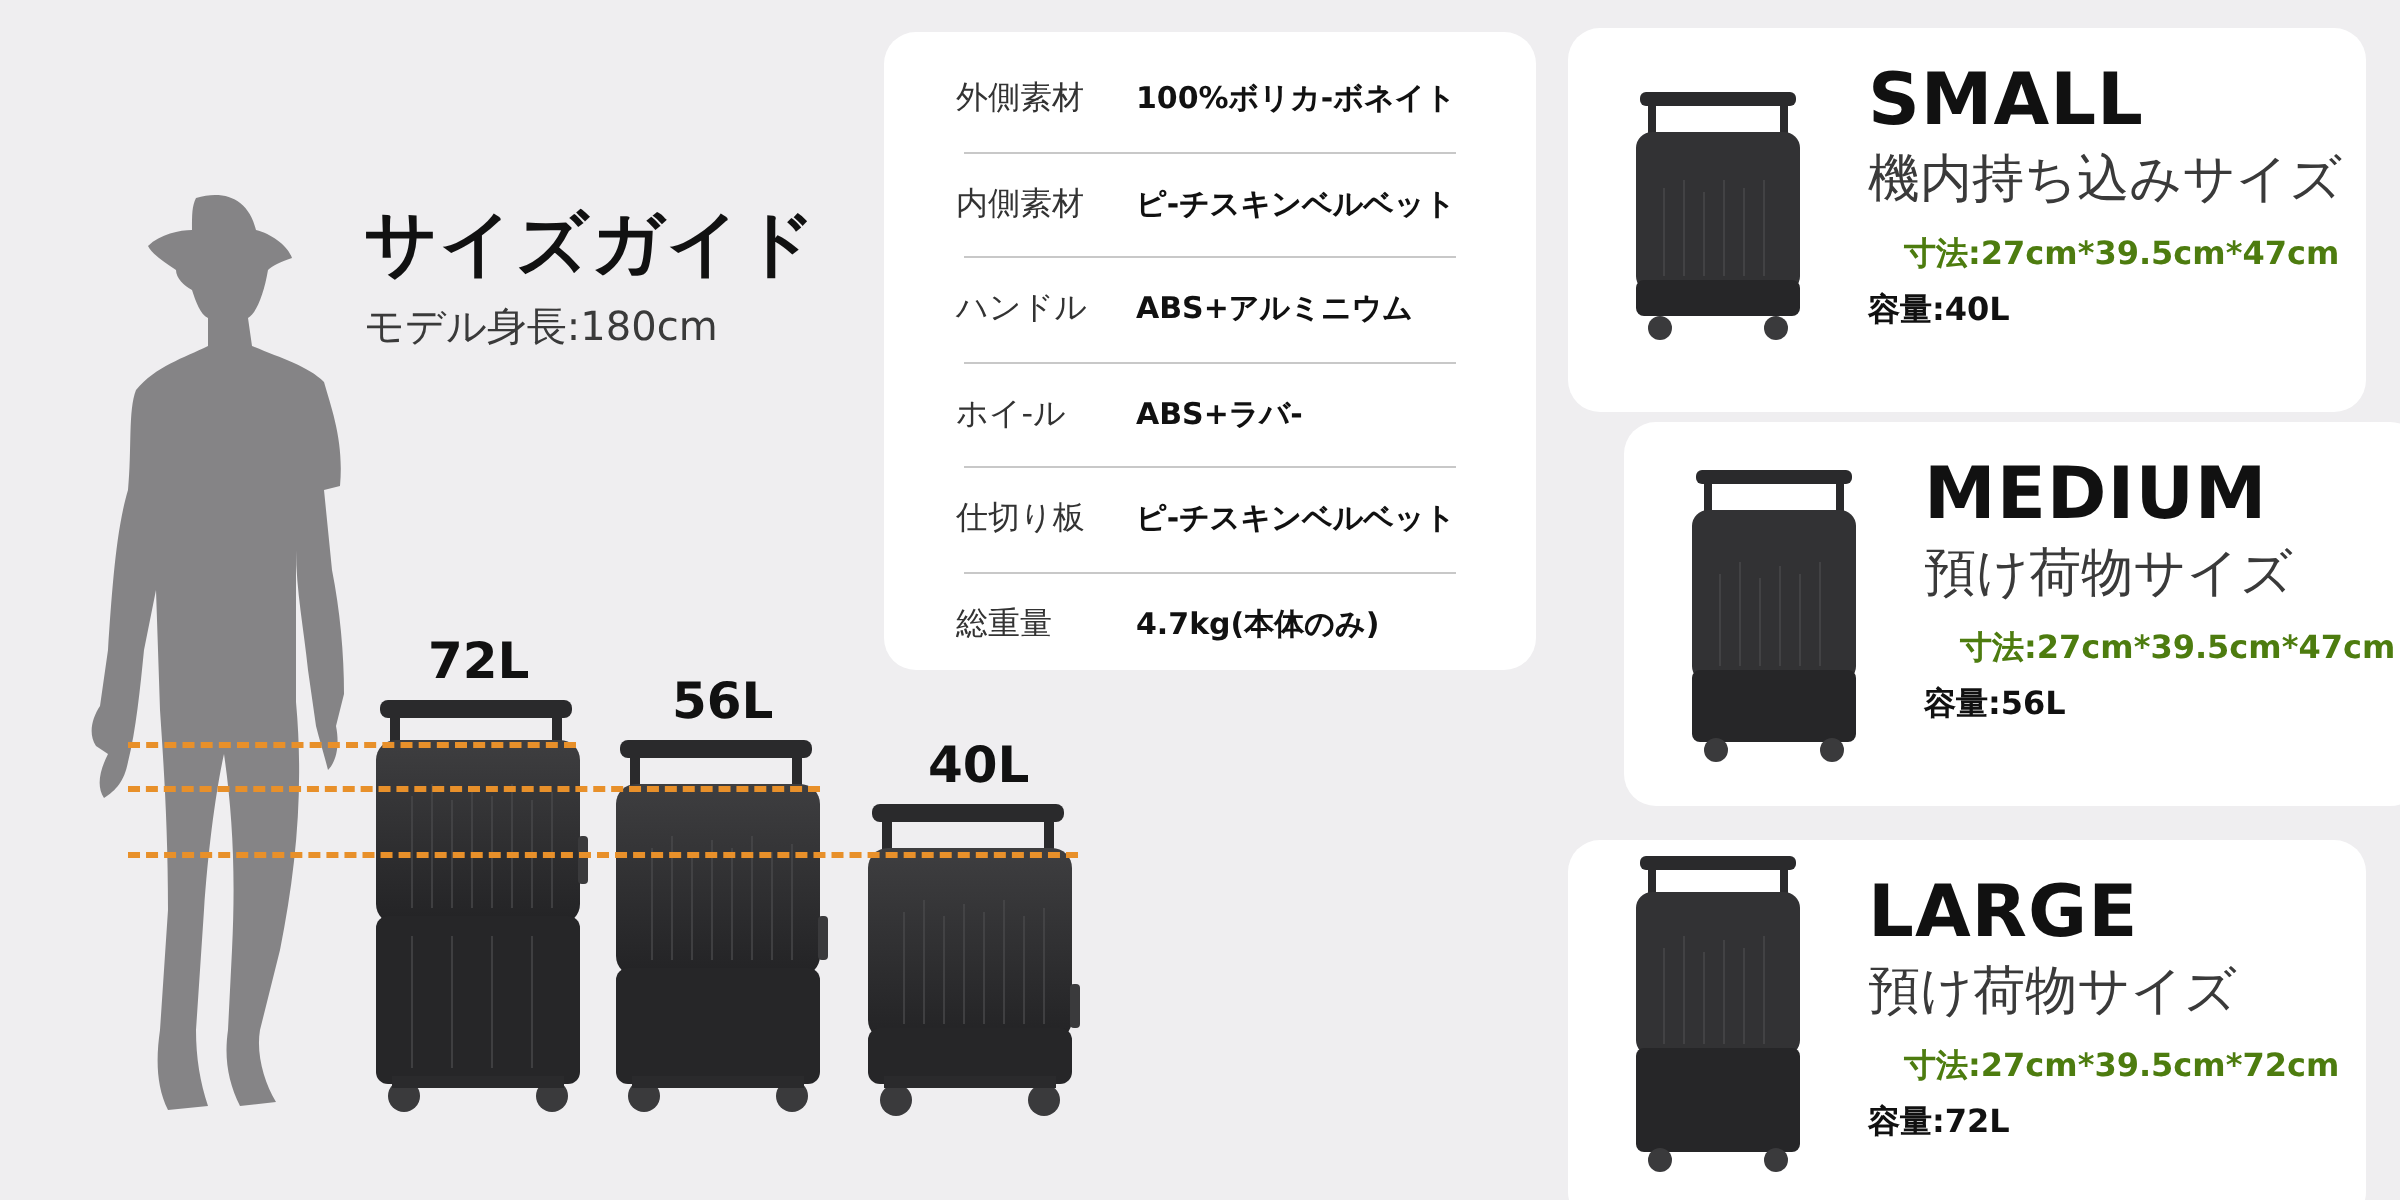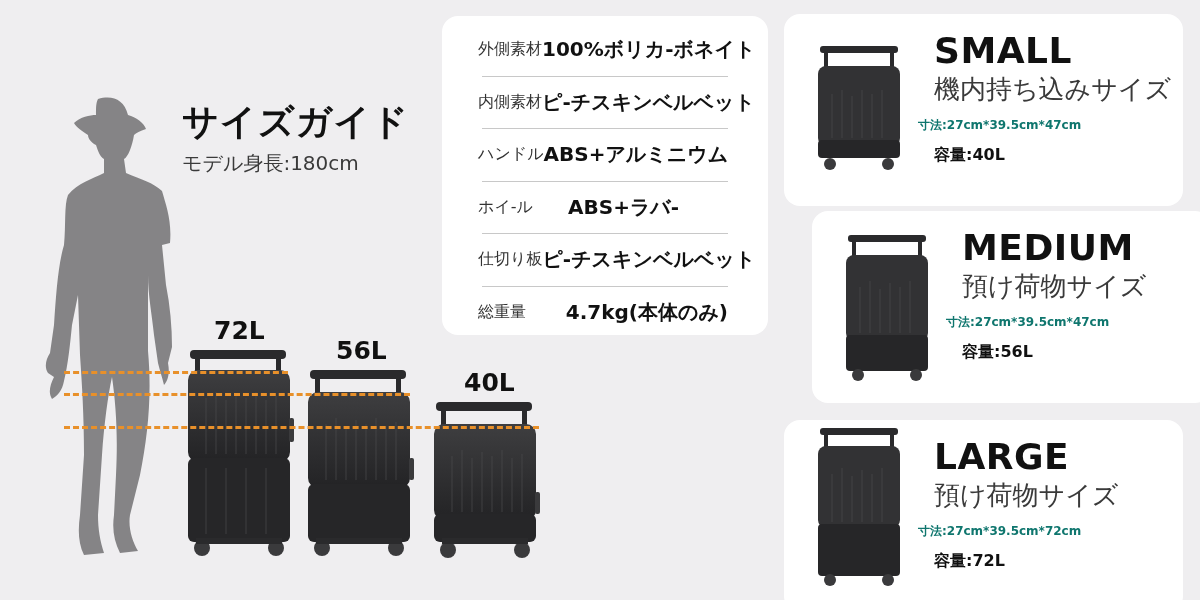--- a/index.html
+++ b/index.html
@@ -48,41 +48,41 @@
     height: 52.5px;
     border-bottom: 1.5px solid #c8c8c8;
     margin: 0 20px;
     white-space: nowrap;
   }
   .spec-row:last-child { border-bottom: none; }
   .spec-key {
     width: 90px; font-size: 16px; color: #333; margin-left: -4px;
   }
   .spec-val {
-    font-size: 20px; font-weight: bold; color: #111;
+    font-size: 15px; font-weight: bold; color: #111;
   }
 
   
   .size-card {
     left: 784px; width: 399px; height: 192px;
     background: #fff; border-radius: 16px;
   }
   .size-card .thumb { position: absolute; left: 30px; top: 20px; }
   .size-name {
     position: absolute; left: 150px; top: 16px;
     font-size: 36px; font-weight: bold; color: #111; letter-spacing: 0.5px;
     white-space: nowrap;
   }
   .size-desc {
     position: absolute; left: 150px; top: 58px;
     font-size: 26px; color: #3a3a3a; white-space: nowrap;
   }
   .size-dim {
-    position: absolute; left: 134px; top: 103px;
-    font-size: 12px; font-weight: bold; color: #0f766e; white-space: nowrap;
+    position: absolute; left: 168px; top: 103px;
+    font-size: 16px; font-weight: bold; color: #4d7c0f; white-space: nowrap;
   }
   .size-cap {
     position: absolute; left: 150px; top: 131px;
     font-size: 16px; font-weight: bold; color: #111; white-space: nowrap;
   }
 </style>
 </head>
 <body>
 
 <svg class="abs silhouette" viewBox="0 0 180 470">

